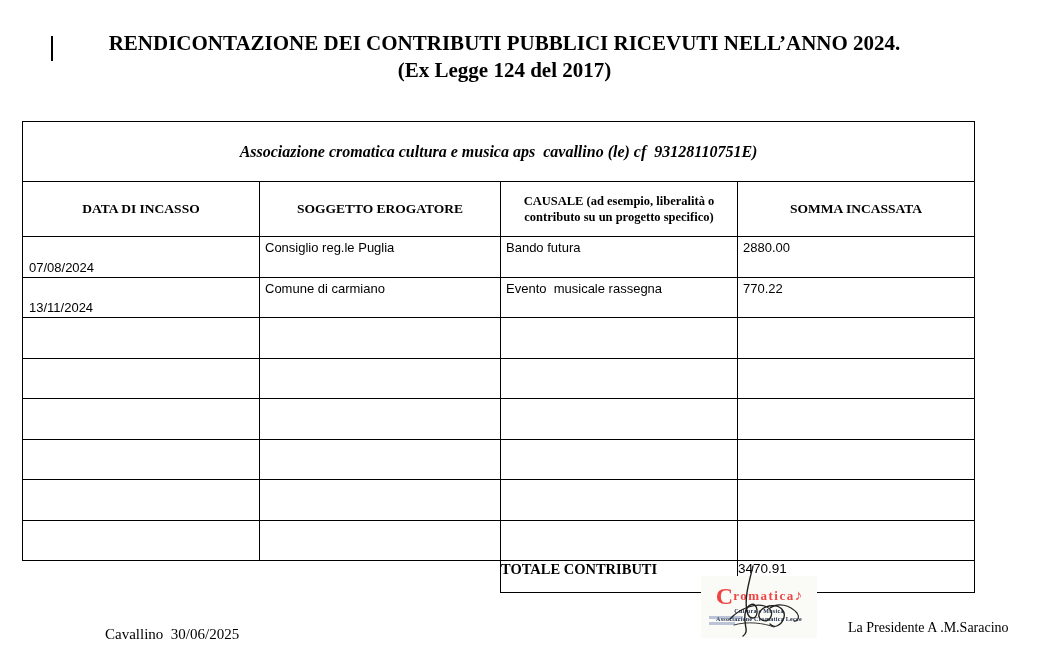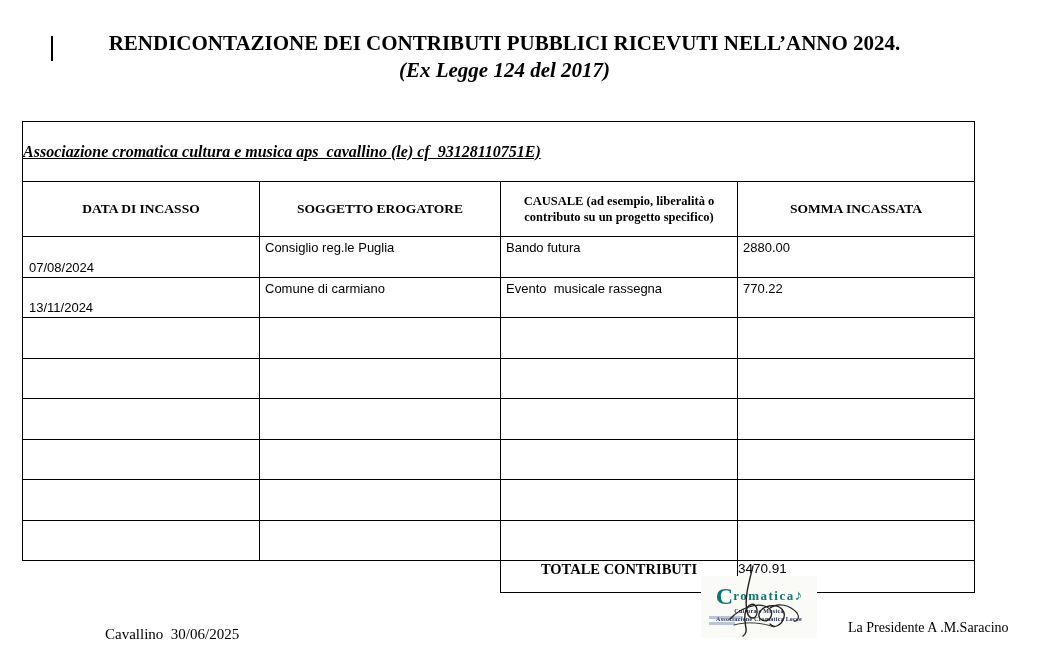--- a/index.html
+++ b/index.html
@@ -9,69 +9,69 @@
     font-family:"Liberation Serif", serif;
     position:relative; overflow:hidden;
   }
   .cursor-bar {
     position:absolute; left:51px; top:36px; width:1.5px; height:25px; background:#000;
   }
   .title-block {
     position:absolute; left:22px; top:30px; width:965px; text-align:center;
   }
   .title-line1 { font-size:21px; font-weight:bold; line-height:1.3; }
-  .title-line2 { font-size:21px; font-weight:bold; line-height:1.3;font-style:italic; }
+  .title-line2 { font-size:21px; font-weight:bold; line-height:1.3; }
 
   table.main {
     position:absolute; left:22px; top:121px; width:952px;
     border-collapse:collapse; table-layout:fixed;
   }
   table.main td { border:1.2px solid #000; padding:0; overflow:hidden; }
 
   td.assoc {
-    height:59px; vertical-align:middle;
-    font-weight:bold; font-style:italic; font-size:16px; white-space:pre-wrap;text-decoration:underline;
+    height:59px; text-align:center; vertical-align:middle;
+    font-weight:bold; font-style:italic; font-size:16px; white-space:pre-wrap;
   }
   tr.head td {
     height:54px; text-align:center; vertical-align:middle;
     font-weight:bold; font-size:13.5px; line-height:1.25;margin-left:20px;
   }
   tr.head td .causale-wrap {
     font-size:12.5px; width:192px; margin:0 auto; line-height:1.3;
   }
   tr.data-row td {
     height:36.5px; font-family:"Liberation Sans", sans-serif; font-size:13px;
     vertical-align:top; padding:3px 5px 0 5px; white-space:pre-wrap; line-height:1.2;
   }
   tr.data-row td.date-cell {
     vertical-align:bottom; padding:0 18px 1px 6px;
   }
   tr.total-row td { height:31px; }
   tr.total-row td.no-border { border:none; }
   td.total-label {
-    font-weight:bold; font-size:14.5px; text-align:center; vertical-align:top; padding-top:4px;
+    font-weight:bold; font-size:14.5px; vertical-align:top; padding-top:4px;
   }
   td.total-value {
     font-family:"Liberation Sans", sans-serif; font-size:13.5px;
     vertical-align:top; padding:4px 5px 0 6px;
   }
 
   .place-date {
     position:absolute; left:105px; top:626px; font-size:15px; white-space:pre-wrap;
   }
   .presidente {
     position:absolute; left:848px; top:620px; font-size:14px;
   }
 
   .logo-box {
     position:absolute; left:701px; top:576px; width:116px; height:62px;
     background:#fafaf6; text-align:center;
   }
   .logo-name {
-    font-family:"Liberation Serif", serif; font-weight:bold; color:#0f766e;
+    font-family:"Liberation Serif", serif; font-weight:bold; color:#ef4444;
     font-size:13px; letter-spacing:1.5px; line-height:1; padding-top:8px;
     white-space:nowrap;
   }
   .logo-name .big-c { font-size:24px; vertical-align:-4px; letter-spacing:0; }
   .logo-name .note { font-size:15px; letter-spacing:0; }
   .logo-sub {
     font-size:6px; font-weight:bold; color:#22304e; line-height:1.3;
     filter:blur(0.4px); letter-spacing:0.3px;
   }
   .logo-smudge1, .logo-smudge2 {

